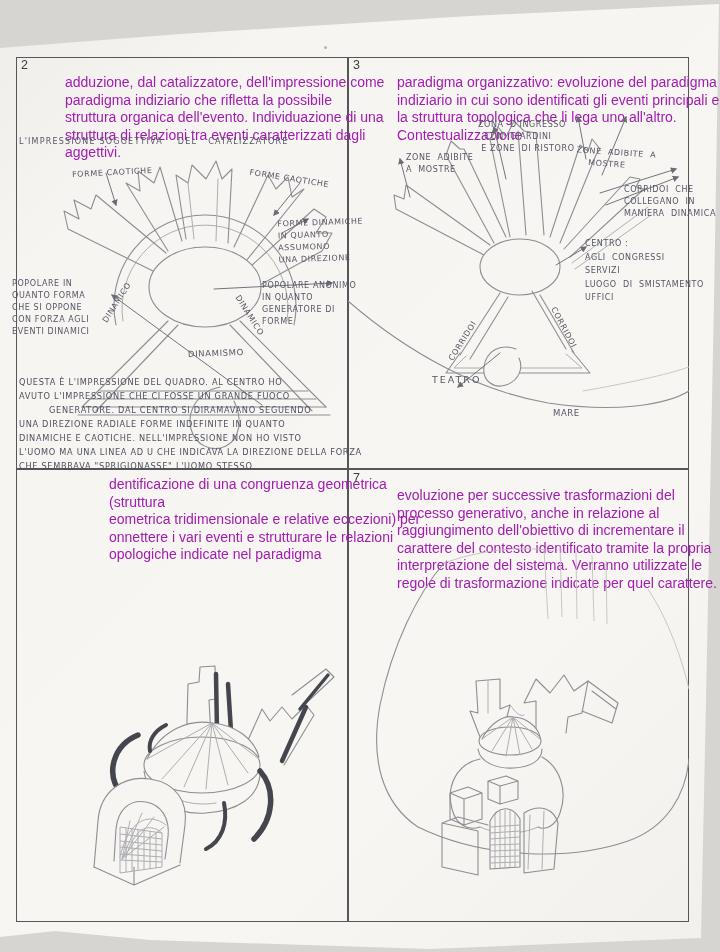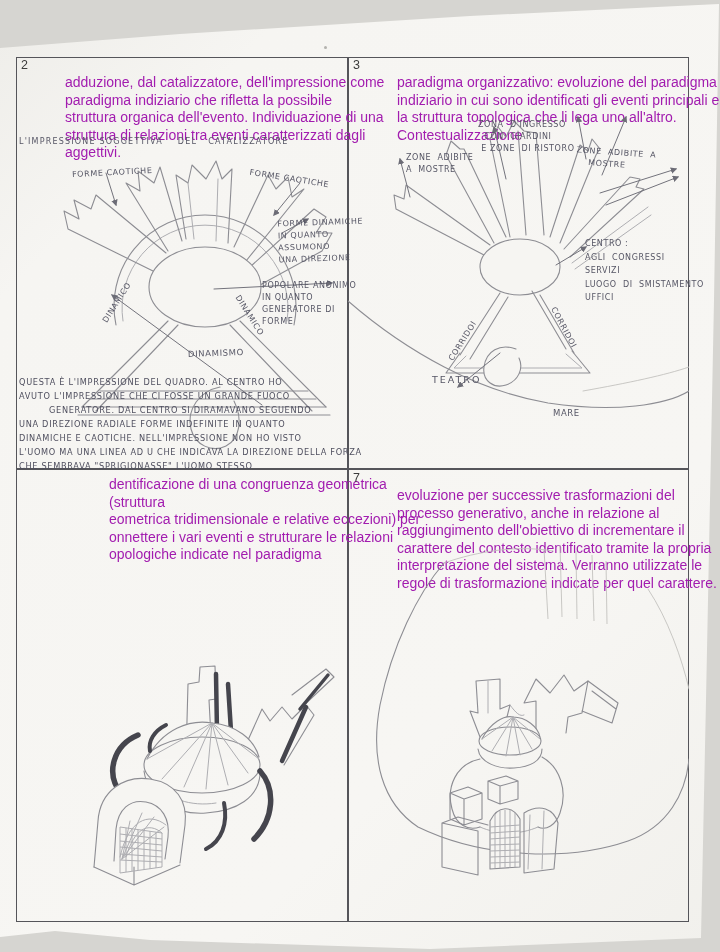--- a/index.html
+++ b/index.html
@@ -80,20 +80,25 @@
         <path d="M 198,136 L 316,130" marker-end="url(#ah2)"></path>
       </g>
     </svg>
 
     <div class="hw" style="left:56px;top:110px;transform:rotate(-3deg);">FORME CAOTICHE</div>
     <div class="hw" style="left:233px;top:116px;transform:rotate(9deg);">FORME CAOTICHE</div>
     <div class="hw" style="left:262px;top:160px;transform:rotate(-2deg);">FORME DINAMICHE
 IN QUANTO
 ASSUMONO
 UNA DIREZIONE</div>
+    <div class="hw" style="left:-4px;top:221px;">POPOLARE IN
+QUANTO FORMA
+CHE SI OPPONE
+CON FORZA AGLI
+EVENTI DINAMICI</div>
     <div class="hw" style="left:246px;top:223px;">POPOLARE ANONIMO
 IN QUANTO
 GENERATORE DI
 FORME</div>
     <div class="hw" style="left:84px;top:262px;transform:rotate(-58deg);transform-origin:left top;">DINAMICO</div>
     <div class="hw" style="left:226px;top:236px;transform:rotate(58deg);transform-origin:left top;">DINAMICO</div>
     <div class="hw" style="left:172px;top:290px;transform:rotate(-2deg);font-size:8.5px;">DINAMISMO</div>
 
     <div class="hw-line" style="left:3px;top:320px;">QUESTA  È  L'IMPRESSIONE  DEL  QUADRO.  AL  CENTRO  HO</div>
     <div class="hw-line" style="left:3px;top:334px;">AVUTO L'IMPRESSIONE  CHE  CI  FOSSE UN   GRANDE  FUOCO</div>
@@ -147,20 +152,23 @@
       </g>
     </svg>
 
     <div class="hw" style="left:130px;top:62px;">ZONA  D'INGRESSO
   CON  GIARDINI
  E ZONE  DI RISTORO</div>
     <div class="hw" style="left:58px;top:95px;">ZONE  ADIBITE
 A  MOSTRE</div>
     <div class="hw" style="left:228px;top:90px;transform:rotate(4deg);">ZONE  ADIBITE  A
     MOSTRE</div>
+    <div class="hw" style="left:276px;top:127px;">CORRIDOI  CHE
+COLLEGANO  IN
+MANIERA  DINAMICA</div>
     <div class="hw" style="left:237px;top:180px;line-height:1.7;">CENTRO :
 AGLI  CONGRESSI
 SERVIZI
 LUOGO  DI  SMISTAMENTO
 UFFICI</div>
     <div class="hw" style="left:98px;top:300px;transform:rotate(-58deg);transform-origin:left top;">CORRIDOI</div>
     <div class="hw" style="left:210px;top:248px;transform:rotate(62deg);transform-origin:left top;">CORRIDOI</div>
     <div class="hw hw-lg" style="left:84px;top:316px;">TEATRO</div>
     <div class="hw" style="left:205px;top:350px;font-size:8.5px;">MARE</div>
   </div>

